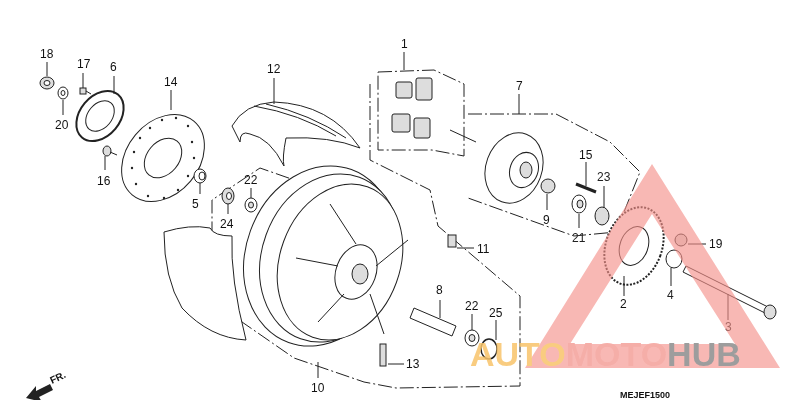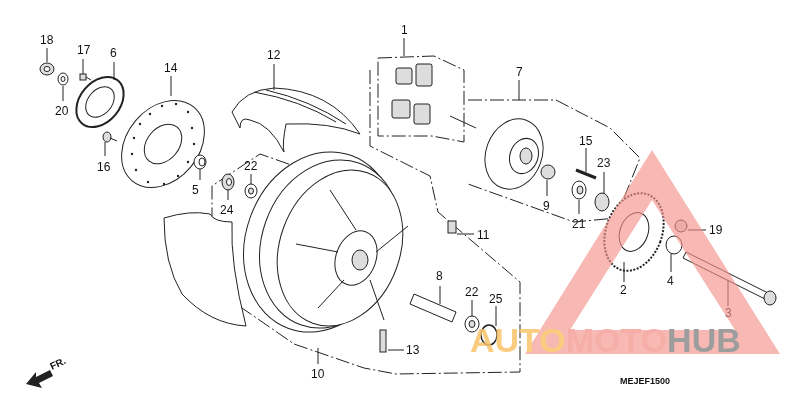--- a/index.html
+++ b/index.html
@@ -1,17 +1,17 @@
 <!DOCTYPE html>
 <html><head>
 <meta charset="utf-8">
 <style>
   html, body { margin:0; padding:0; background:#ffffff; }
   body { width:800px; height:400px; overflow:hidden; position:relative; font-family:"Liberation Sans", sans-serif; }
-  #stage { position:absolute; left:0; top:4px; width:800px; height:329px; }
+  #stage { position:absolute; left:0; top:18px; width:800px; height:329px; }
   svg { position:absolute; left:0; top:0; }
   .lbl { font-family:"Liberation Sans", sans-serif; font-size:12px; fill:#111; }
   .lbl-red { fill:#222; }
   .code { font-family:"Liberation Sans", sans-serif; font-size:9px; font-weight:bold; fill:#111; }
   .fr { font-family:"Liberation Sans", sans-serif; font-size:10px; font-weight:bold; fill:#111; }
   .wm { font-family:"Liberation Sans", sans-serif; font-size:34px; font-weight:bold; }
   .ln { stroke:#222; stroke-width:1; fill:none; }
   .dash { stroke:#222; stroke-width:1; fill:none; stroke-dasharray:14 3 2 3; }
   .part { stroke:#222; stroke-width:1; fill:#fff; }
   .part2 { stroke:#222; stroke-width:1; fill:#ddd; }

